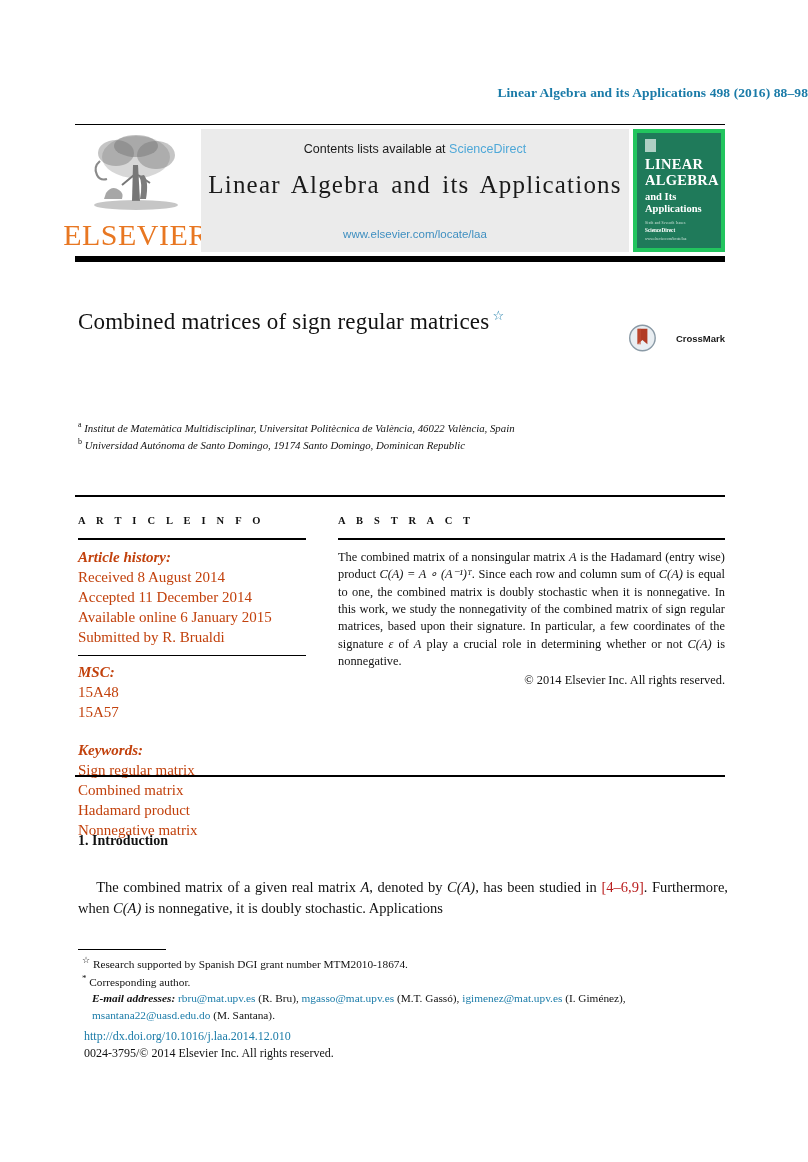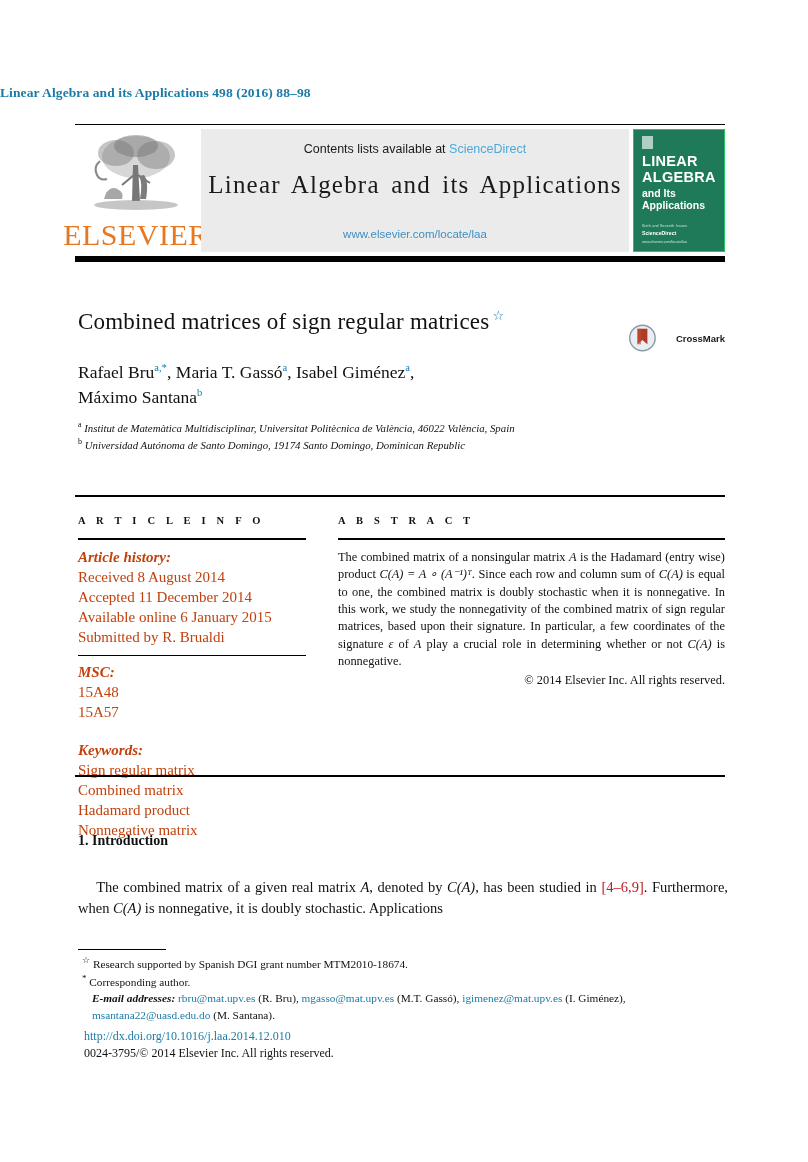--- a/index.html
+++ b/index.html
@@ -21,21 +21,21 @@
     width: 808px;
     height: 1162px;
   }
 
   
   .runninghead {
     position: absolute;
     top: 85px;
     left: 0;
     width: 808px;
-    text-align: left;
+    text-align: right;
     font-family: "Liberation Serif", serif;
     font-size: 13.5px;
     font-weight: bold;
     color: #1a7ba8;
     letter-spacing: 0.1px;
   }
 
   
   .masthead {
     position: absolute;
@@ -107,23 +107,23 @@
     text-align: center;
     font-family: "Liberation Sans", sans-serif;
     font-size: 11.5px;
     color: #3f8fc0;
   }
   .cover-thumb {
     width: 92px;
     flex: 0 0 92px;
     background: #1f7a5a;
     position: relative;
-    border: 1px solid #22c55e;
+    border: 4px solid #22c55e;
     box-sizing: border-box;
-    font-family: Liberation Sans, sans-serif;
+    font-family: Liberation Serif, serif;
   }
   .cover-emblem {
     position: absolute;
     top: 6px; left: 8px;
     width: 11px; height: 13px;
     background: #dfeee8;
     opacity: .75;
   }
   .cover-t1, .cover-t2 {
     position: absolute;
@@ -437,26 +437,20 @@
 
   <div class="crossmark">
     <svg width="38" height="38" viewBox="0 0 38 38">
       <circle cx="19" cy="19" r="18" fill="#e9eef2" stroke="#8a9aa6" stroke-width="2"></circle>
       <path d="M12 6 h14 v22 l-7 -6 l-7 6 z" fill="#b13b24"></path>
       <path d="M12 6 h5 v22 l-5 0 z" fill="#c24d33" opacity=".6"></path>
     </svg>
     <span class="crossmark-label">CrossMark</span>
   </div>
 
-  <div class="authors">
-    <span>Rafael Bru</span><span class="sup">a,</span><span class="sup-star">*</span>,
-    <span>Maria T. Gassó</span><span class="sup">a</span>,
-    <span>Isabel Giménez</span><span class="sup">a</span>,<br>
-    <span>Máximo Santana</span><span class="sup">b</span>
-  </div>
 
   <div class="affils">
     <div>
       <span class="affil-mark">a</span>
       <span>Institut de Matemàtica Multidisciplinar, Universitat Politècnica de València, 46022 València, Spain</span>
     </div>
     <div>
       <span class="affil-mark">b</span>
       <span>Universidad Autónoma de Santo Domingo, 19174 Santo Domingo, Dominican Republic</span>
     </div>

